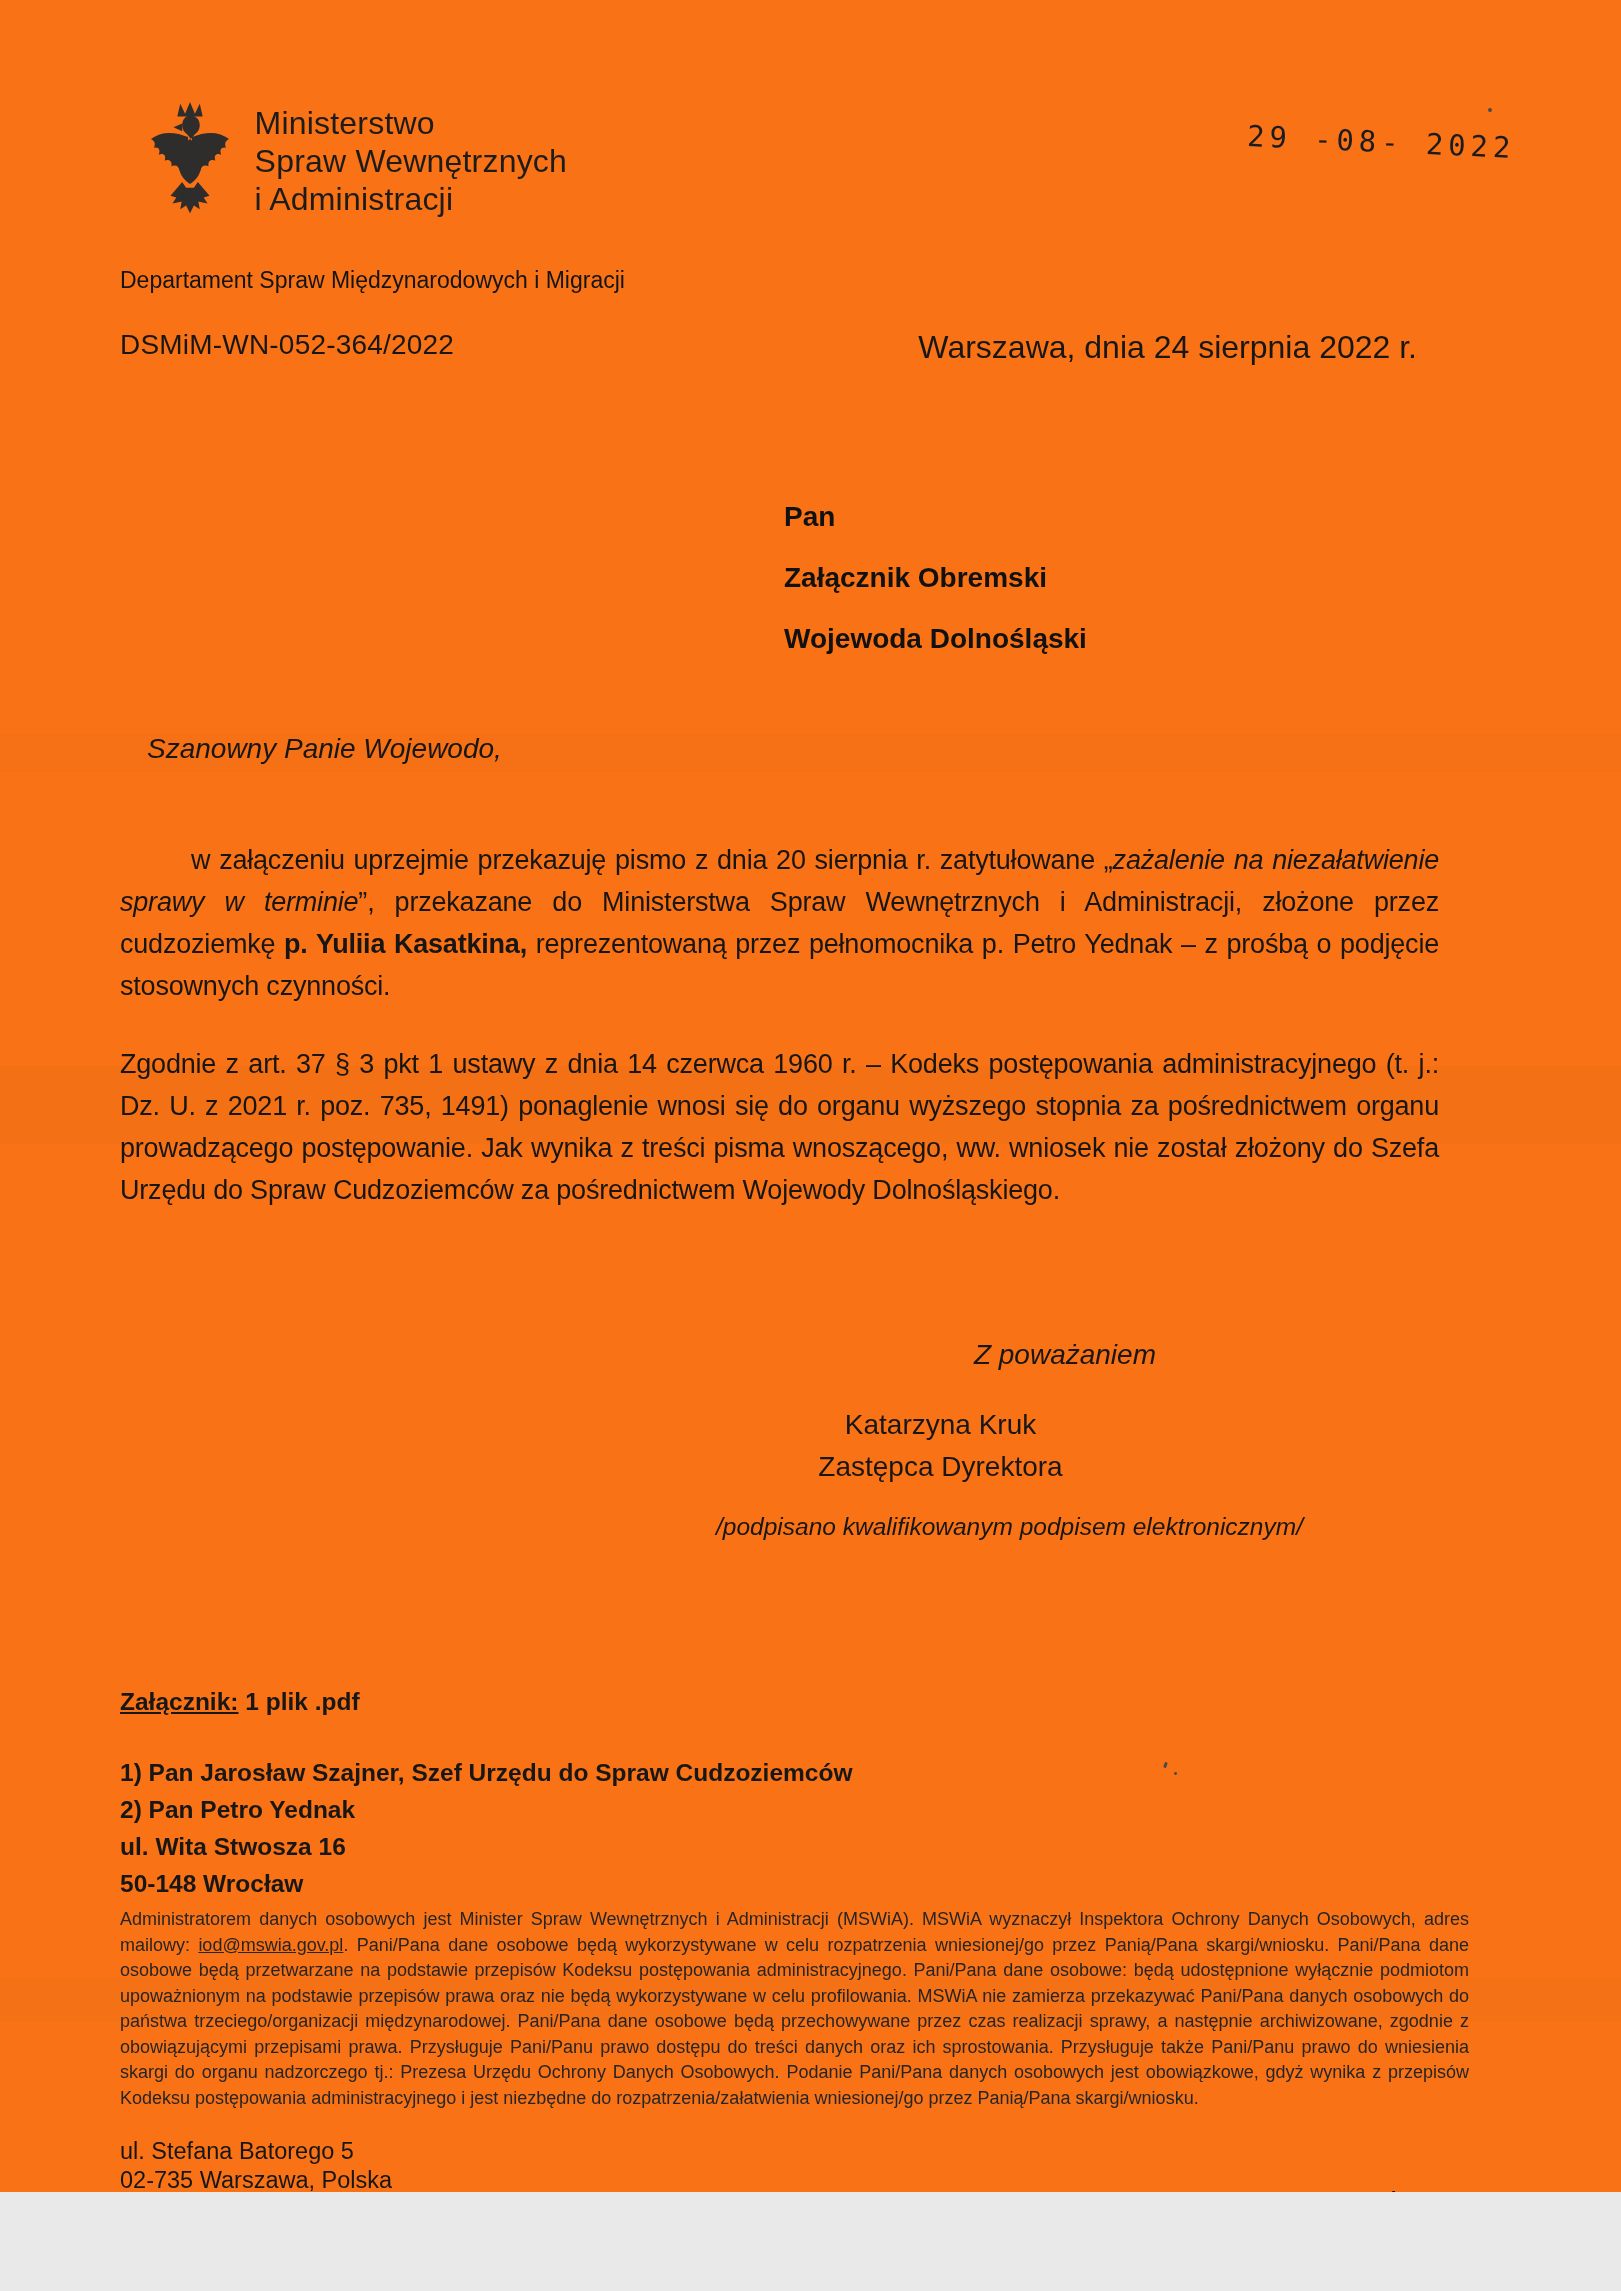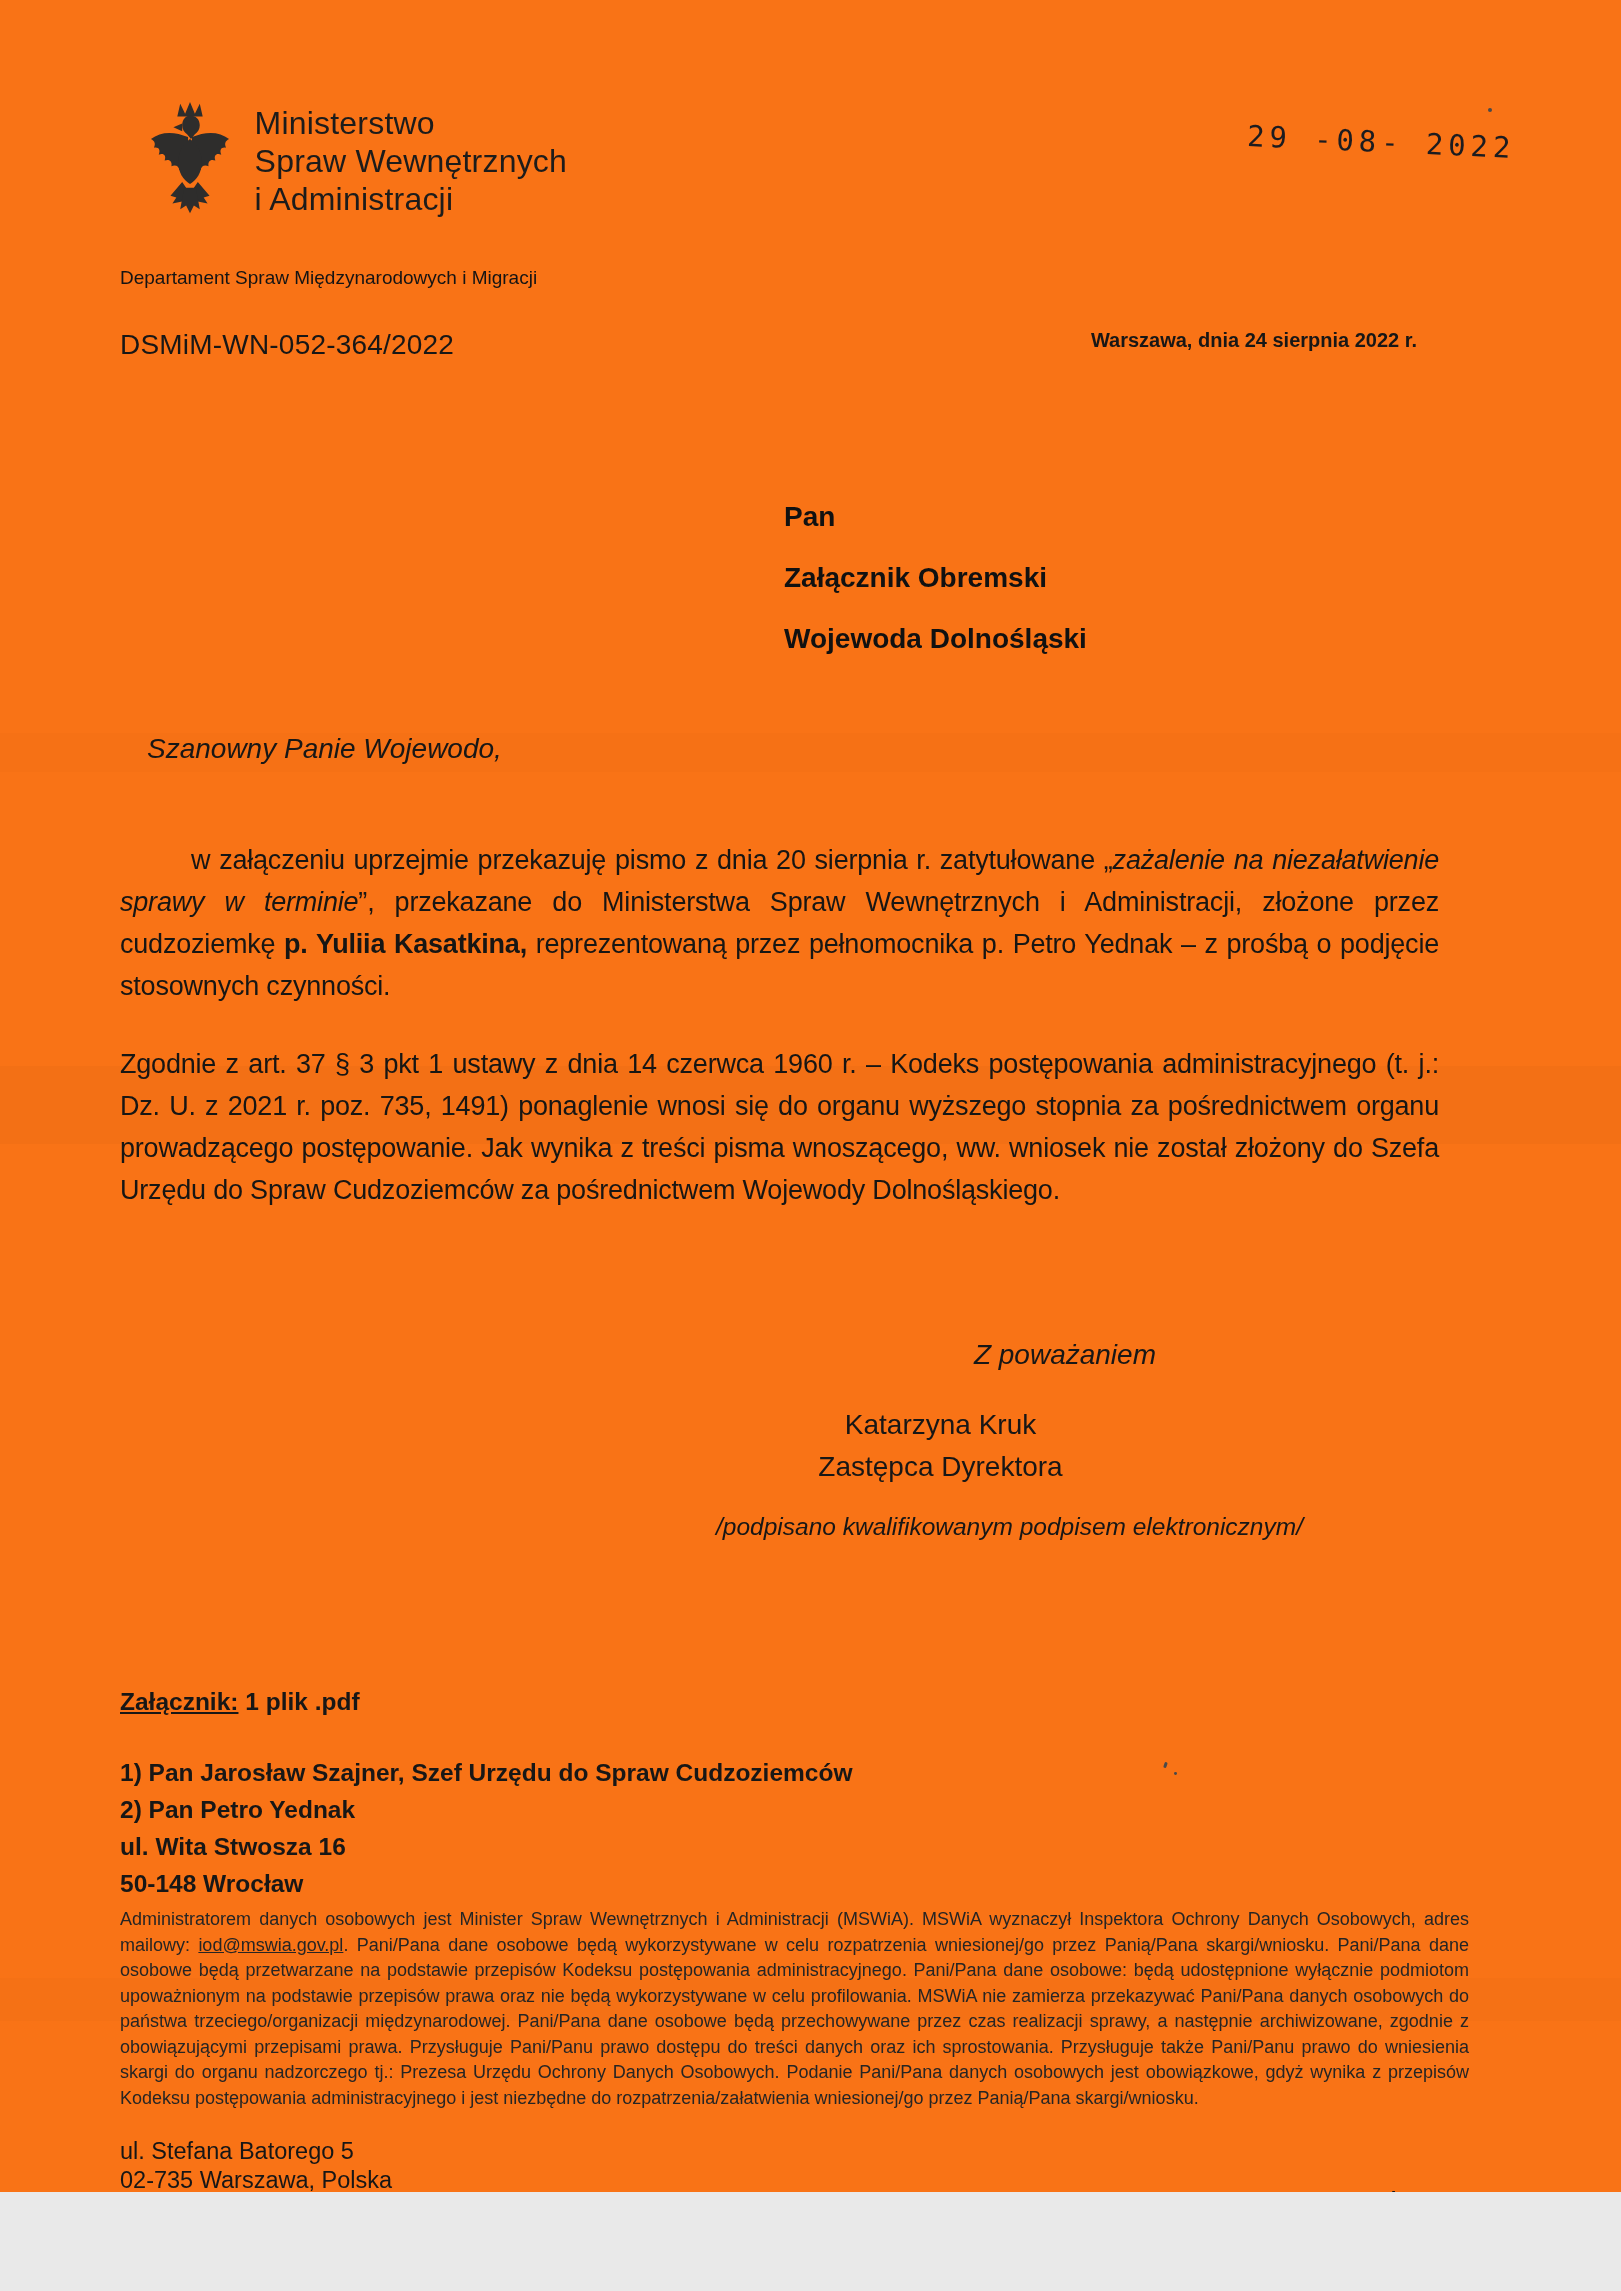--- a/index.html
+++ b/index.html
@@ -25,24 +25,24 @@
   .eagle{width:90px;height:125px;flex:0 0 auto;}
   .ministry-name{font-size:32px;line-height:38px;padding-top:5.9px;color:#1d1c1b;letter-spacing:0.2px;}
 
   .date-stamp{
     position:absolute;left:1247px;top:125px;
     font-family:"DejaVu Sans Mono",monospace;
     font-size:29px;letter-spacing:4.9px;color:#1c1c20;
     transform:rotate(2.6deg);white-space:nowrap;
   }
 
-  .department{position:absolute;left:120px;top:267px;font-size:19px;color:#141414;}
+  .department{position:absolute;left:120px;top:267px;font-size:23px;color:#141414;}
 
   .reference{position:absolute;left:120px;top:329px;font-size:28px;letter-spacing:0.2px;}
-  .place-date{position:absolute;left:882px;top:329px;width:535px;text-align:right;font-size:20px;font-weight:bold;}
+  .place-date{position:absolute;left:882px;top:329px;width:535px;text-align:right;font-size:32px;}
 
   .addressee{position:absolute;left:784px;top:486px;font-size:28px;font-weight:700;line-height:61px;color:#111;}
 
   .salutation{position:absolute;left:147px;top:733px;font-size:28px;font-style:italic;}
 
   .body-par{
     position:absolute;left:120px;width:1319px;
     font-size:27px;line-height:42px;letter-spacing:-0.2px;
     text-align:justify;color:#171614;
   }

